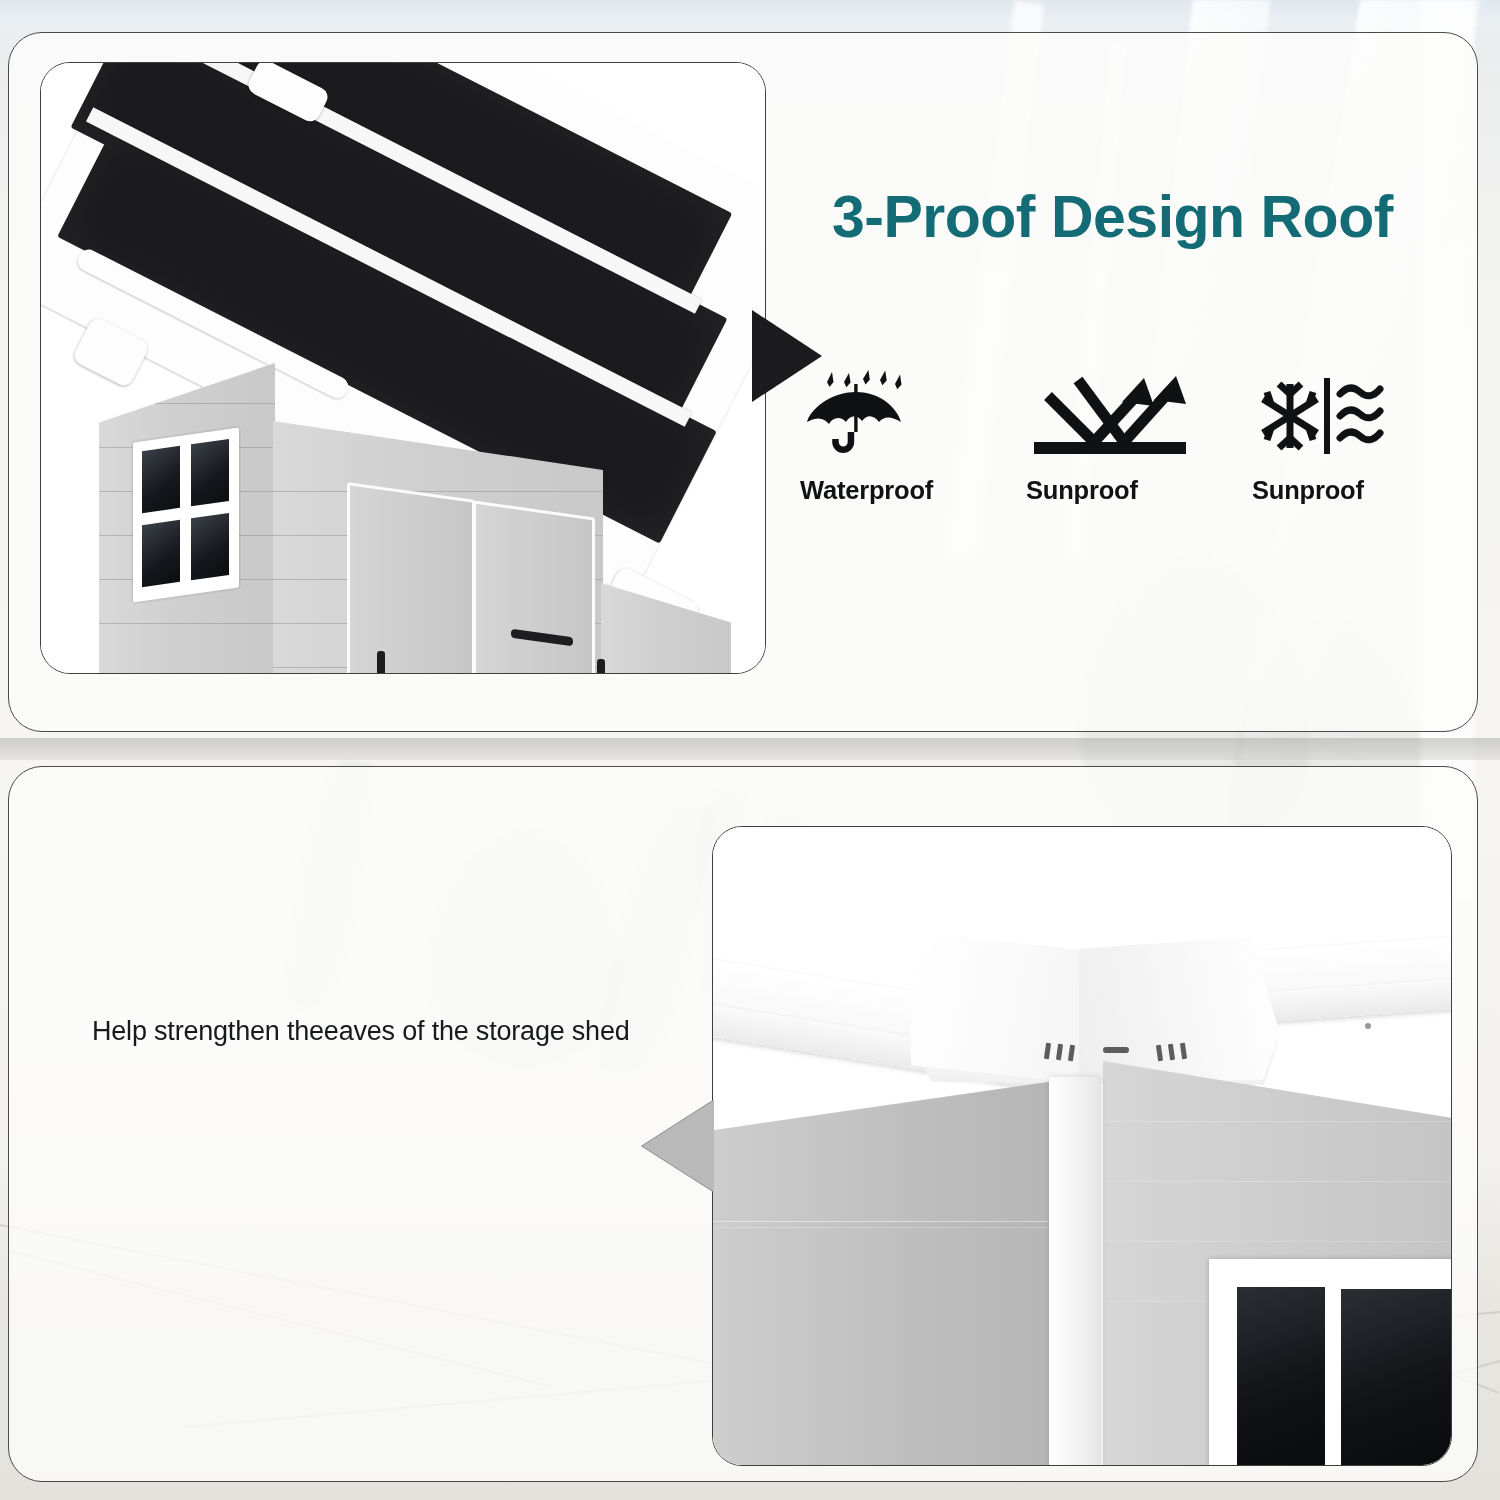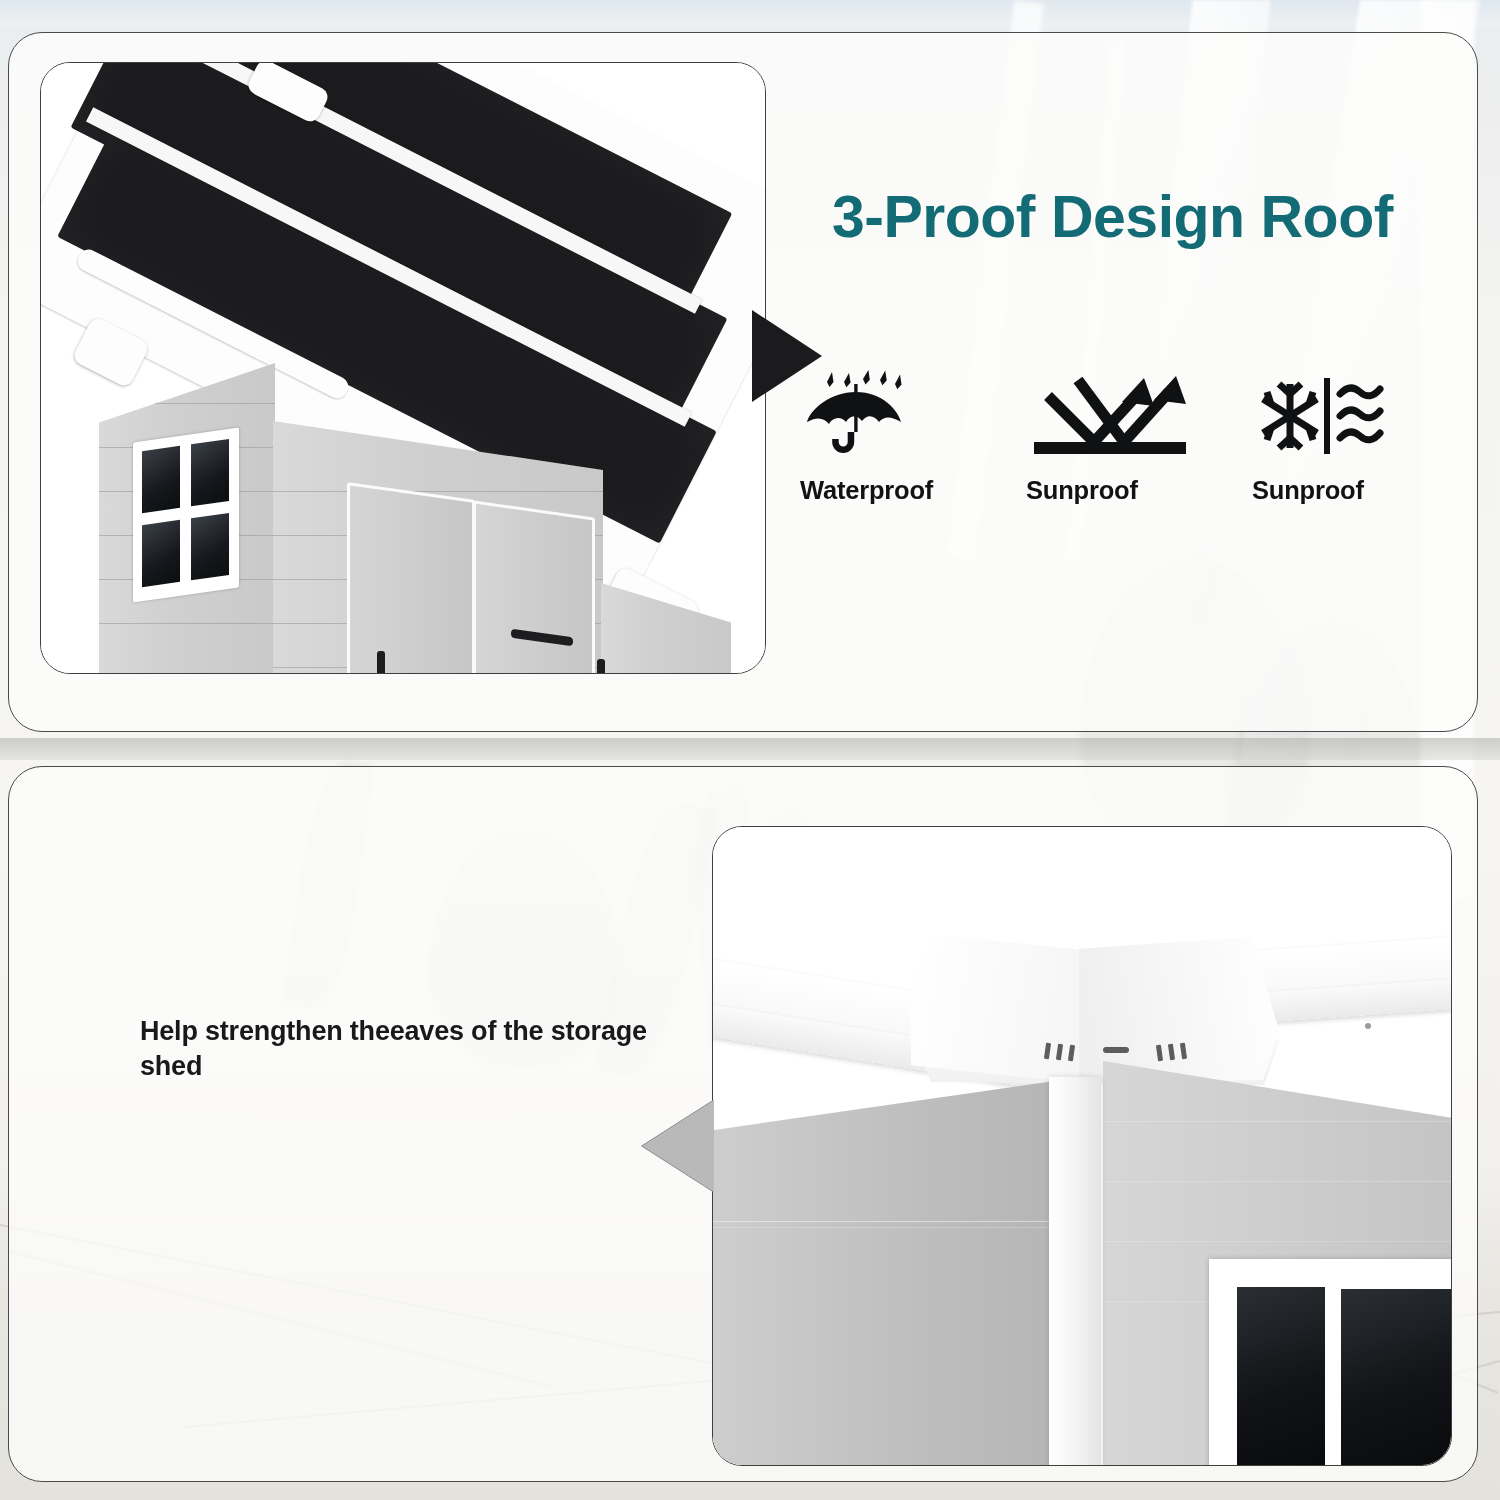--- a/index.html
+++ b/index.html
@@ -315,25 +315,24 @@
   #eave-text {
     position: absolute;
     left: 92px;
     top: 978px;
     width: 560px;
   }
   #eave-heading { font-size: 57px; }
   #eave-sub {
     margin-top: 36px;
     font-size: 27px;
-    font-weight: 700;
+    font-weight: 400;
     color: #17191c;
     line-height: 1.28;
     letter-spacing: -0.2px;
-    margin-left: 48px;
   }
 </style>
 </head>
 <body>
 
 <div id="stage">
 
   <div class="bg-base"></div>
   <div class="skyband"></div>
 

